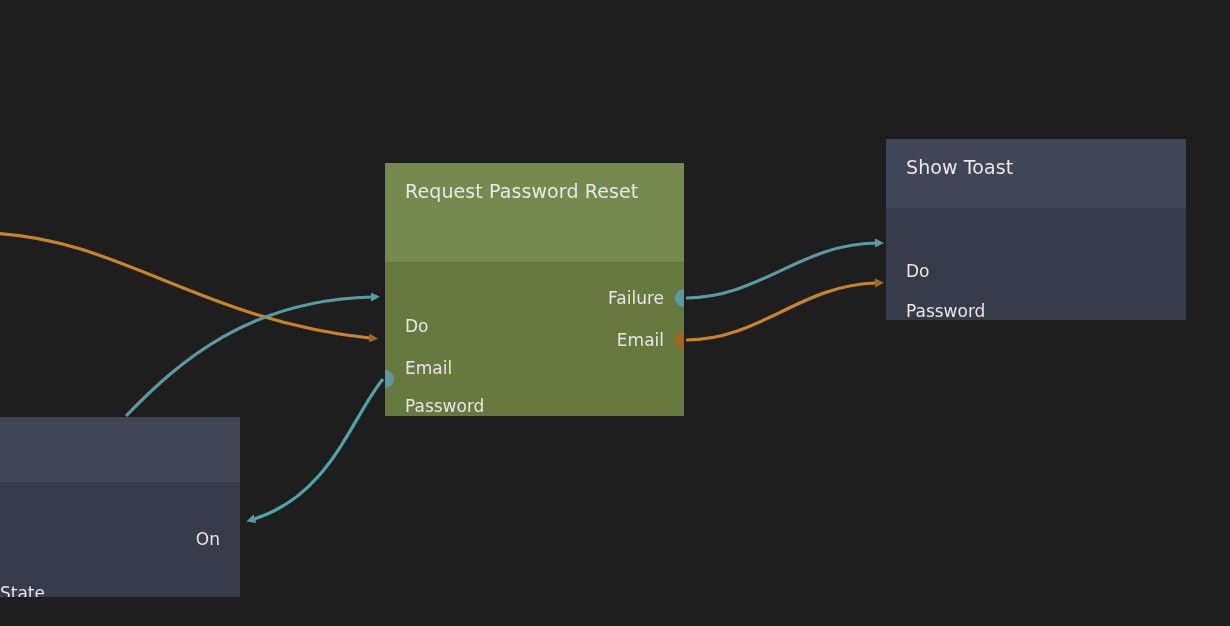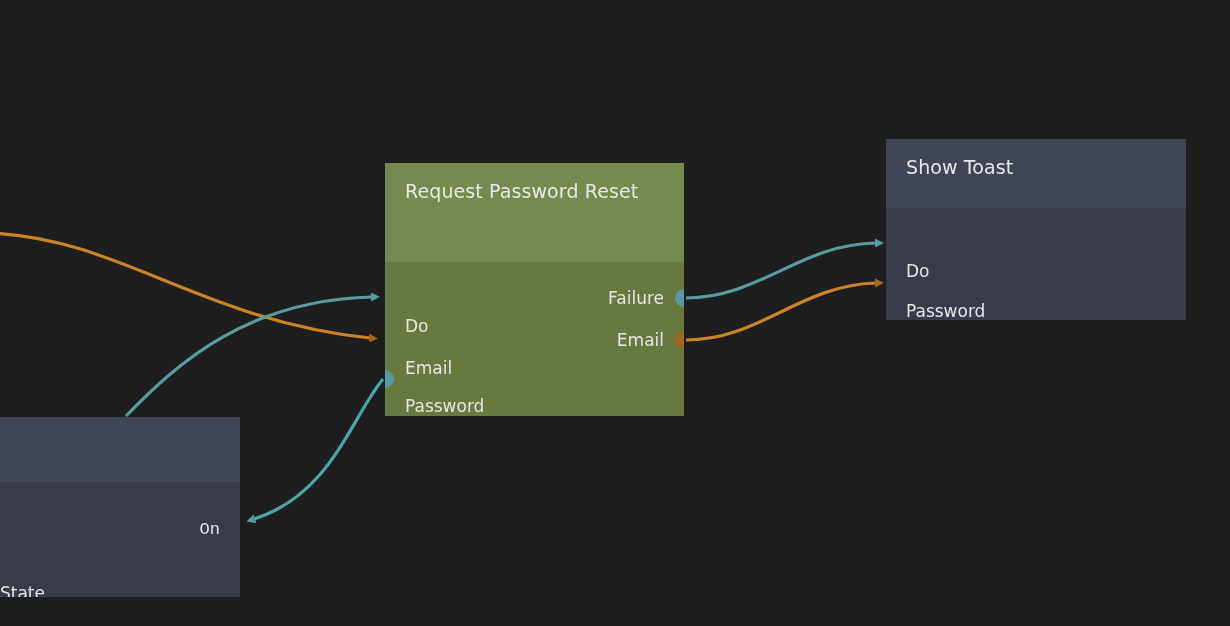--- a/index.html
+++ b/index.html
@@ -142,18 +142,18 @@
     <div class="node-header">Show Toast</div>
     <div class="node-body">
       <div class="port-row in" style="top:25px;">Do</div>
       <div class="port-row in" style="top:65px;">Password</div>
     </div>
   </div>
 
   <div class="node" id="node-switch">
     <div class="node-header">tch</div>
     <div class="node-body">
-      <div class="port-row out" style="top:38px;font-family:Liberation Mono, monospace;">On</div>
+      <div class="port-row out" style="top:47px;">On</div>
       <div class="port-row in" style="top:73px;">rent State</div>
     </div>
   </div>
 
 </div>
 
 </body></html>

